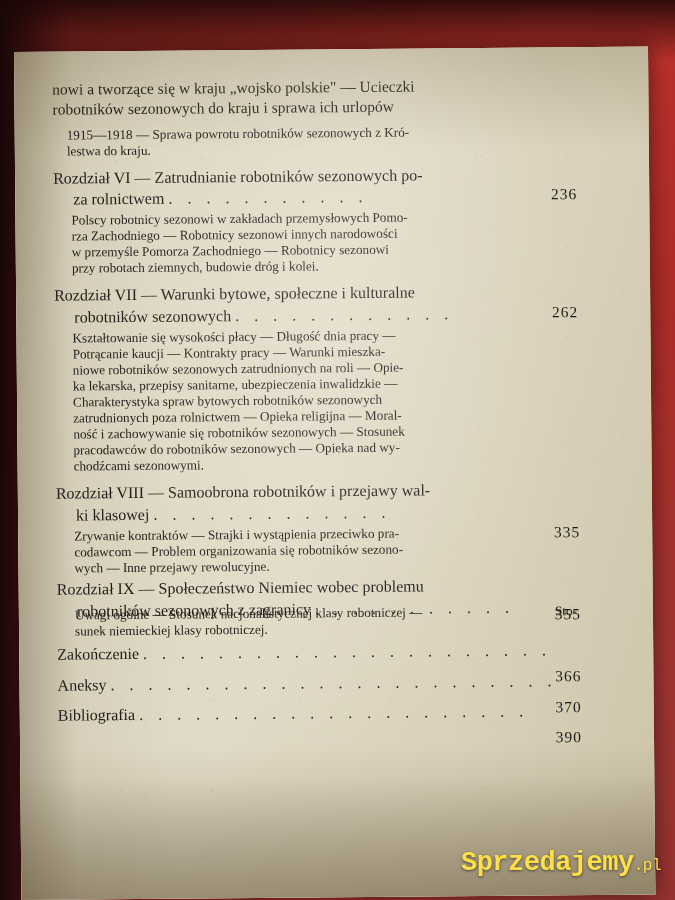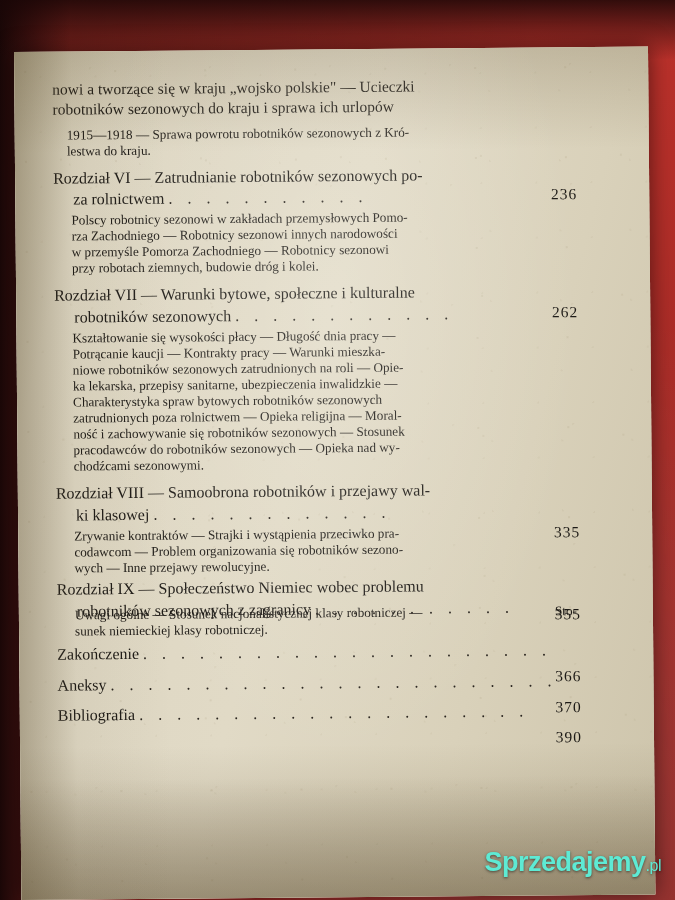--- a/index.html
+++ b/index.html
@@ -155,24 +155,24 @@
     font-size: 16px;
     line-height: 1.9;
     position: relative;
   }
 
   
   .watermark {
     position: absolute;
     right: 14px;
     bottom: 22px;
-    font-family: Liberation Sans, sans-serif;
+    font-family: Liberation Mono, monospace;
     font-size: 27px;
     font-weight: bold;
-    color: #5eead4;
+    color: #fde047;
     letter-spacing: -0.5px;
     text-shadow: 0 1px 3px rgba(0,0,0,0.55);
     z-index: 20;
   }
   .watermark .pl {
     font-size: 16px;
     font-weight: normal;
     vertical-align: baseline;
   }
   

